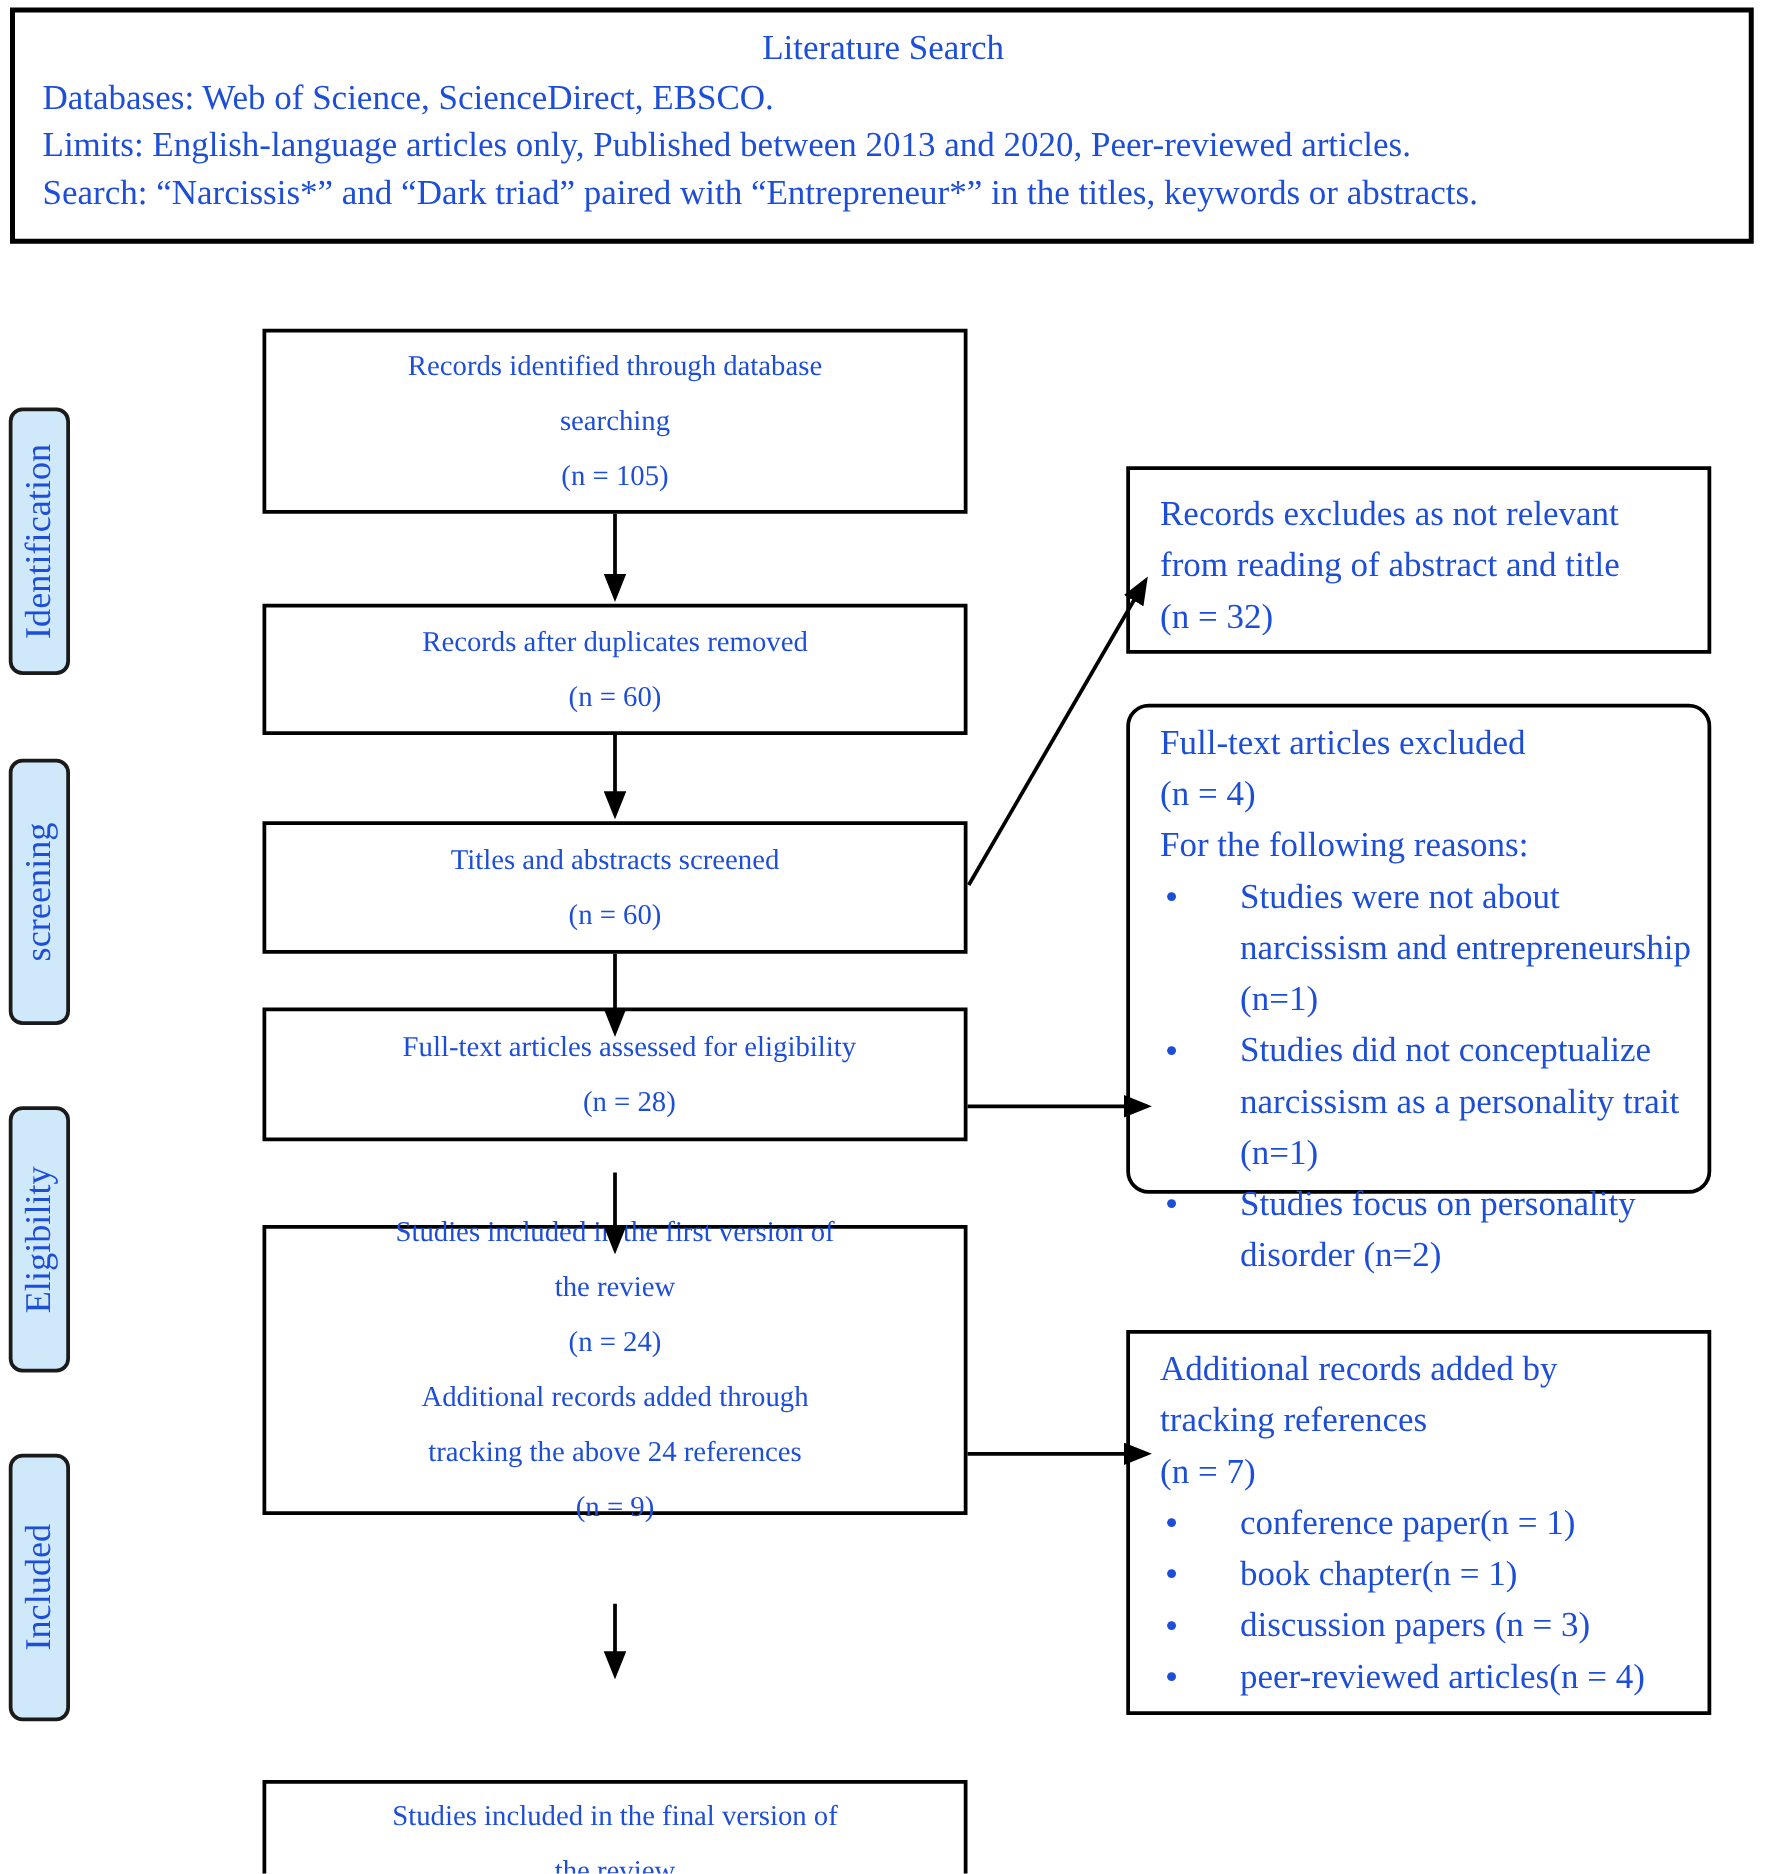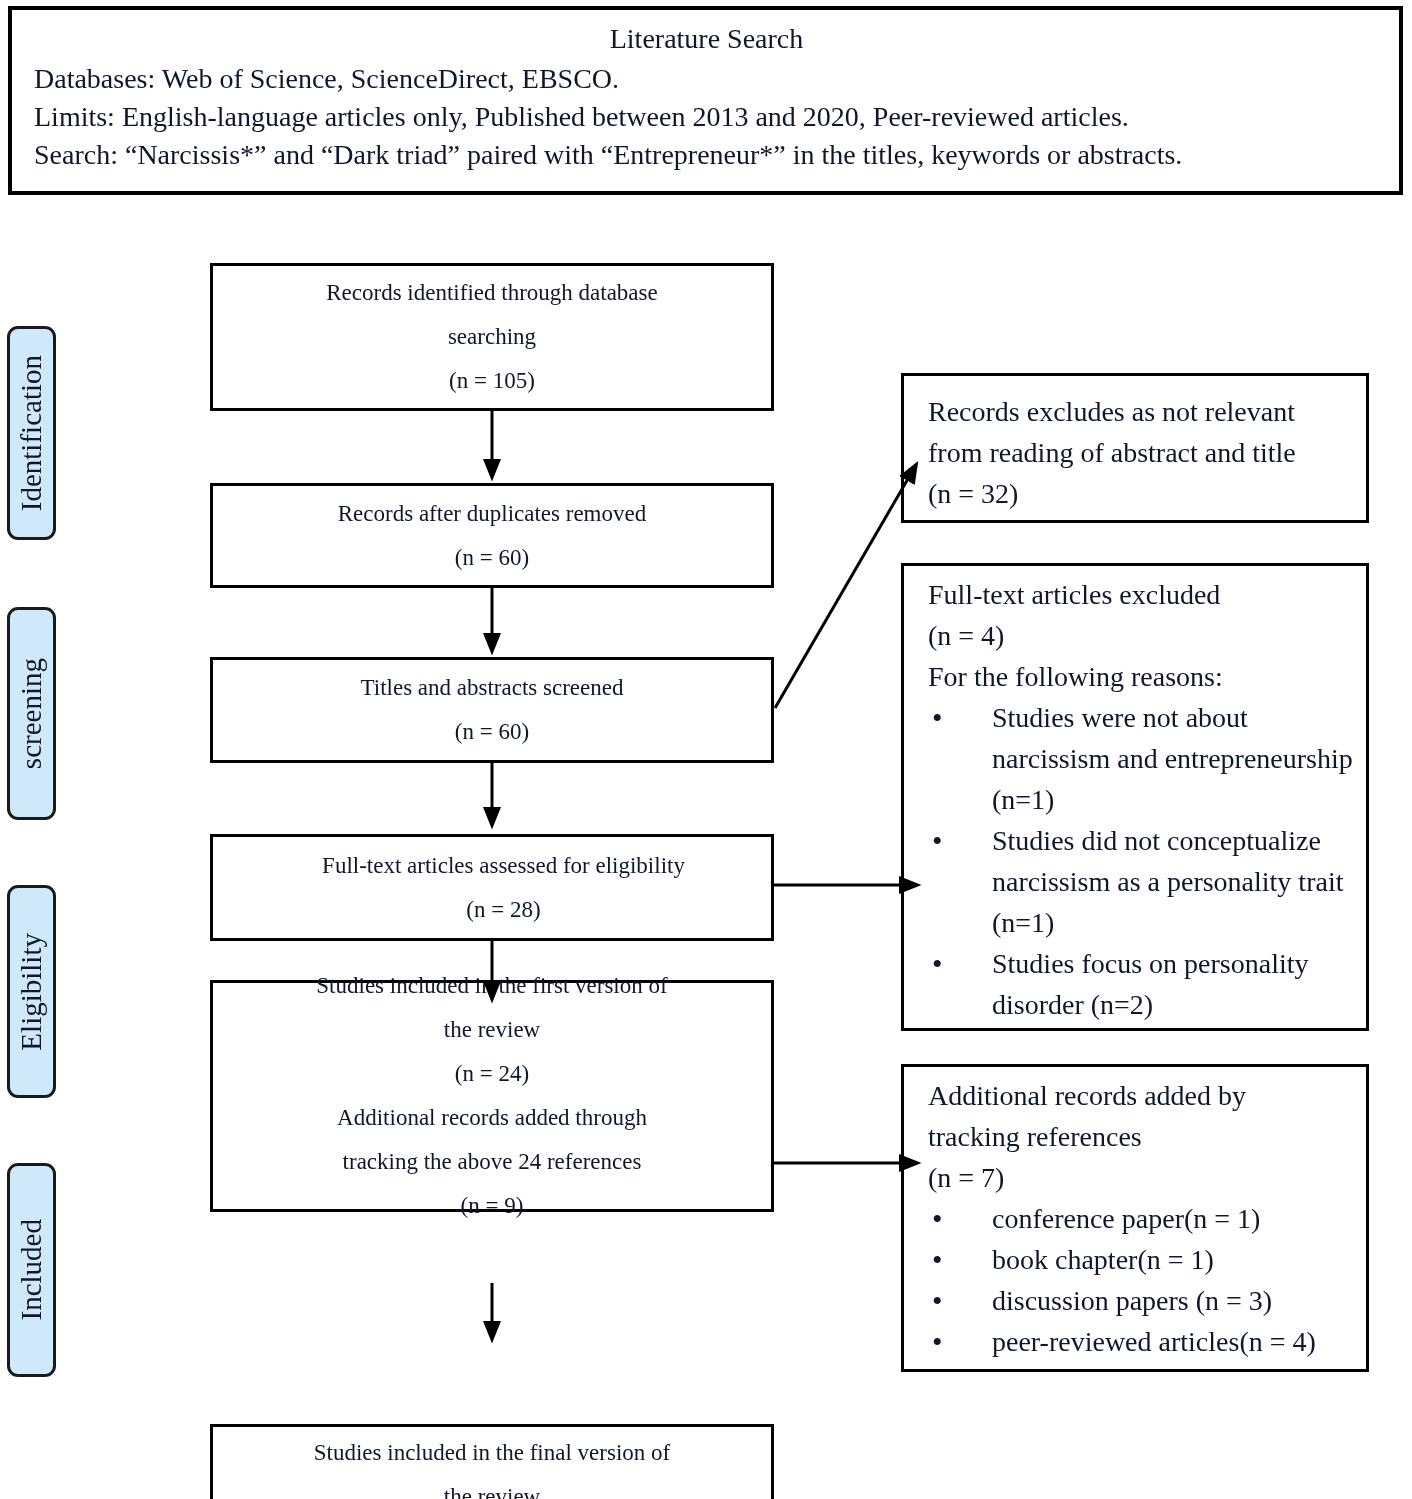--- a/index.html
+++ b/index.html
@@ -1,21 +1,21 @@
 <!DOCTYPE html>
 <html><head>
 <meta charset="utf-8">
 <style>
   html,body{margin:0;padding:0;background:#ffffff;}
   .canvas{
     position:relative;
     width:1412px;height:1499px;
     background:#ffffff;
     font-family:"Liberation Serif","DejaVu Serif",serif;
-    color:#0f172a;
+    color:#1d4ed8;
     overflow:hidden;
   }
   .box{
     position:absolute;
     border:3px solid #000;
     background:#fff;
     box-sizing:border-box;
   }
   .header-box{
     left:8px;top:6px;width:1395px;height:189px;
@@ -95,39 +95,39 @@
     <span>Included</span>
   </div>
 
   <div class="box flow-box" style="top:263px;height:148px;">Records identified through database
 searching
 (n = 105)</div>
   <div class="box flow-box" style="top:483px;height:105px;">Records after duplicates removed
 (n = 60)</div>
   <div class="box flow-box" style="top:657px;height:106px;">Titles and abstracts screened
 (n = 60)</div>
-  <div class="box flow-box" style="top:834px;height:107px;padding-left:37px;">Full-text articles assessed for eligibility
+  <div class="box flow-box" style="top:806px;height:107px;padding-left:37px;">Full-text articles assessed for eligibility
 (n = 28)</div>
   <div class="box flow-box" style="top:980px;height:232px;">Studies included in the first version of
 the review
 (n = 24)
 Additional  records added through
 tracking the above 24 references
 (n = 9)</div>
   <div class="box flow-box" style="top:1424px;height:145px;">Studies included in the final version of
 the review
 (n = 33)</div>
 
   <div class="box excl-box" style="top:373px;height:150px;display:flex;align-items:center;">
     <div class="excl-text">Records excludes as not relevant
 from reading of abstract and title
 (n = 32)</div>
   </div>
 
-  <div class="box excl-box" style="top:563px;height:468px;">
+  <div class="box excl-box" style="top:563px;height:392px;border-radius:18px;">
     <div class="excl-text">Full-text articles excluded
 (n = 4)
 For the following reasons:</div>
     <ul>
       <li>Studies were not about narcissism and entrepreneurship (n=1)</li>
       <li>Studies did not conceptualize narcissism as a personality trait  (n=1)</li>
       <li>Studies focus on personality disorder (n=2)</li>
     </ul>
   </div>
 

